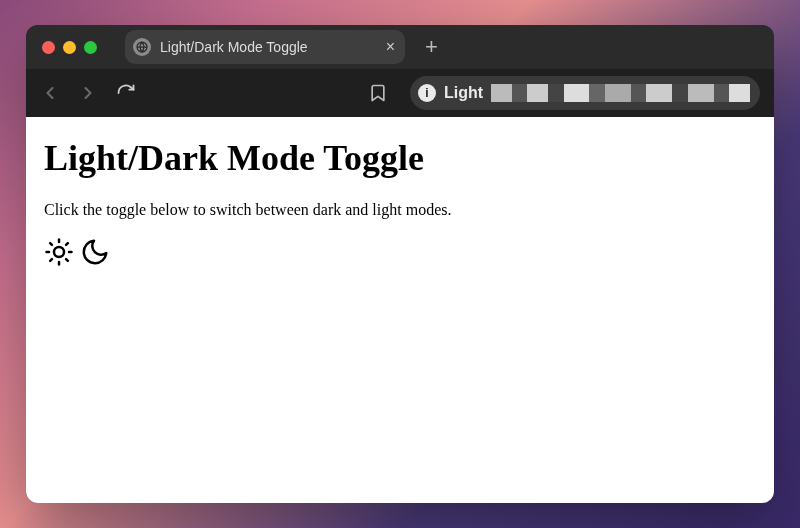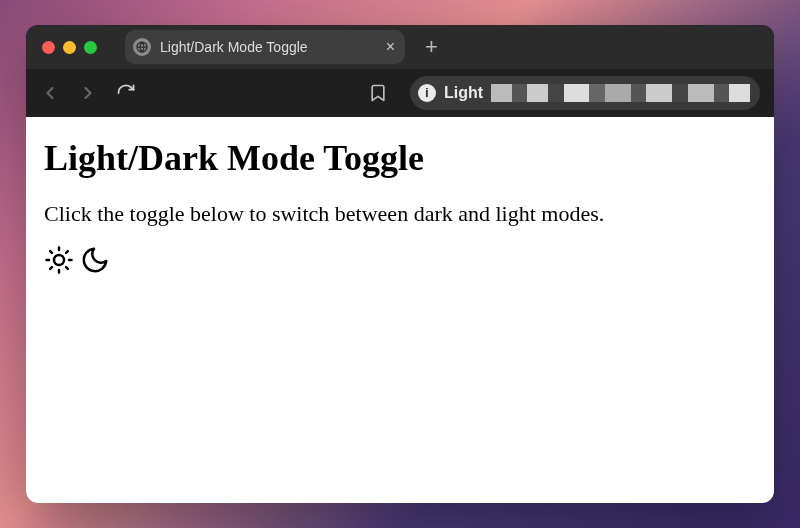--- a/index.html
+++ b/index.html
@@ -98,21 +98,21 @@
       image-rendering: pixelated;
     }
     .content {
       flex: 1;
       background: #fff;
       color: #000;
       padding: 20px 18px;
       font-family: Georgia, "Times New Roman", serif;
     }
     .content h1 { font-size: 36px; font-weight: 700; margin-bottom: 22px;}
-    .content p { font-size: 22px; margin-bottom: 18px; font-family: Georgia, serif;}
+    .content p { font-size: 16px; margin-bottom: 18px; font-family: Georgia, serif;}
     .toggles { display:flex; gap: 6px; align-items:center;}
     .toggles svg { display:block;}
   </style>
 </head>
 <body>
 
 <div class="window">
 
   <div class="titlebar">
     <div class="traffic">

